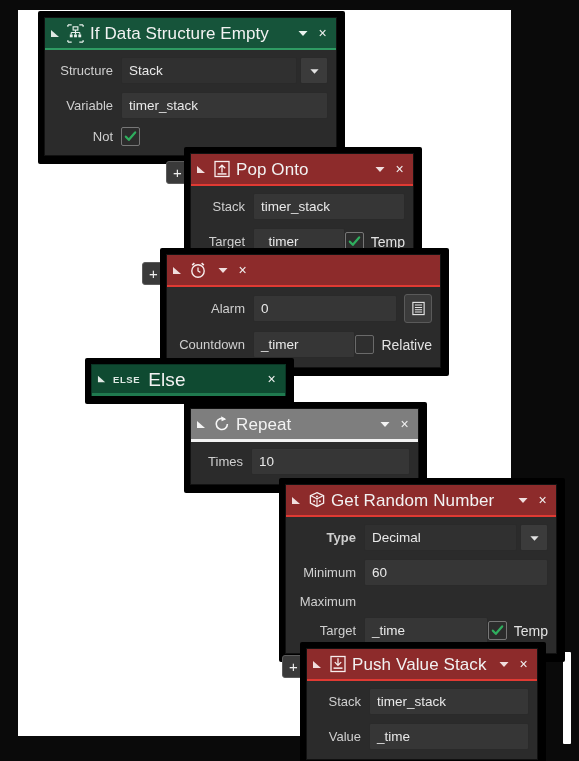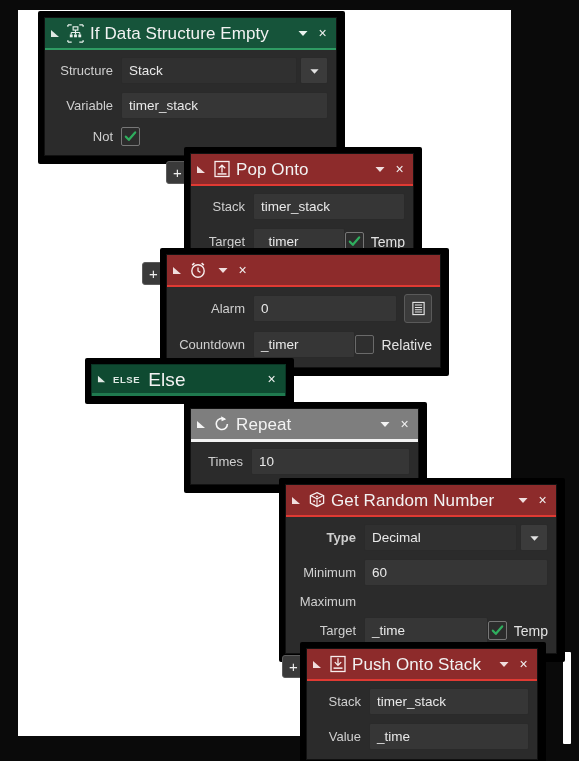--- a/index.html
+++ b/index.html
@@ -372,21 +372,21 @@
               <path d="M1 9 L9 9 L1 2 Z" fill="#f0dede"></path>
             </svg>
         </span>
         <span class="hicon">
           <svg width="18" height="18" viewBox="0 0 18 18">
             <rect x="2" y="1.5" width="14" height="15" fill="none" stroke="#f7eded" stroke-width="1.3"></rect>
             <path d="M9 3.2 L9 10.2 M5.8 7.1 L9 10.4 L12.2 7.1" stroke="#f7eded" stroke-width="1.3" fill="none"></path>
             <rect x="4.5" y="12.4" width="9" height="1.5" fill="#f7eded"></rect>
           </svg>
         </span>
-        <span class="htitle">Push Onto Stack</span>
+        <span class="htitle">Push Value Stack</span>
         <span class="caret">
           <svg width="12" height="12" viewBox="0 0 12 12">
               <path d="M1.5 4 L10.5 4 L6 9 Z" fill="#f0dede"></path>
             </svg>
         </span>
         <span class="xclose">×</span>
       </div>
       <div class="uline">
           <div class="uline-c" style="height:2px;background:#e03a33;"></div>
         </div>

